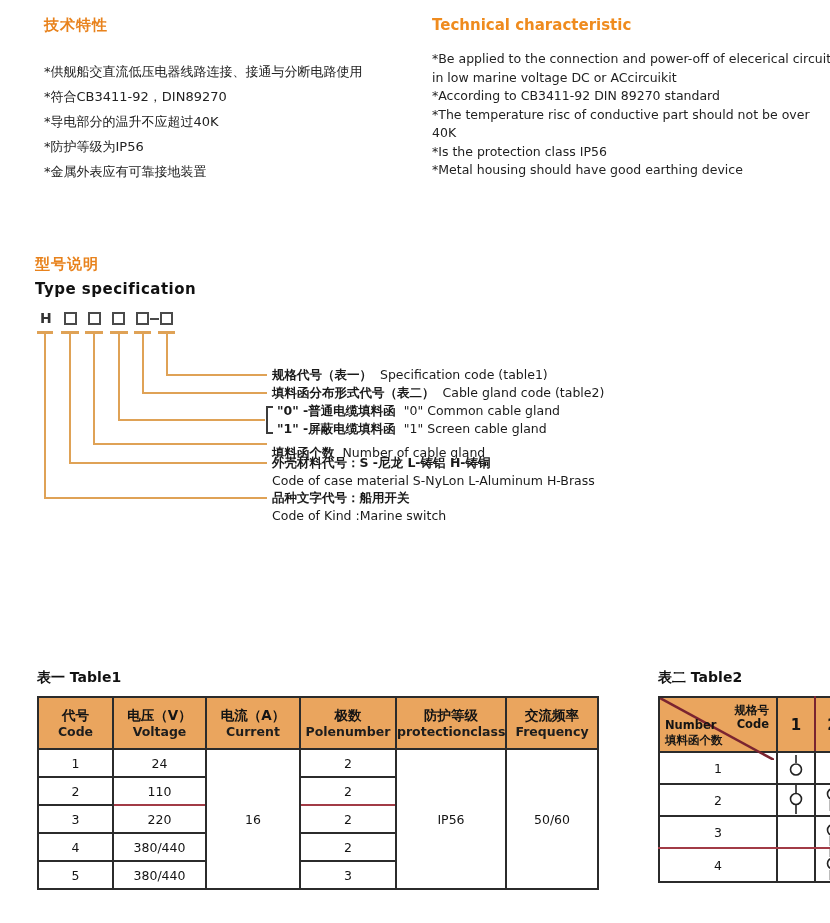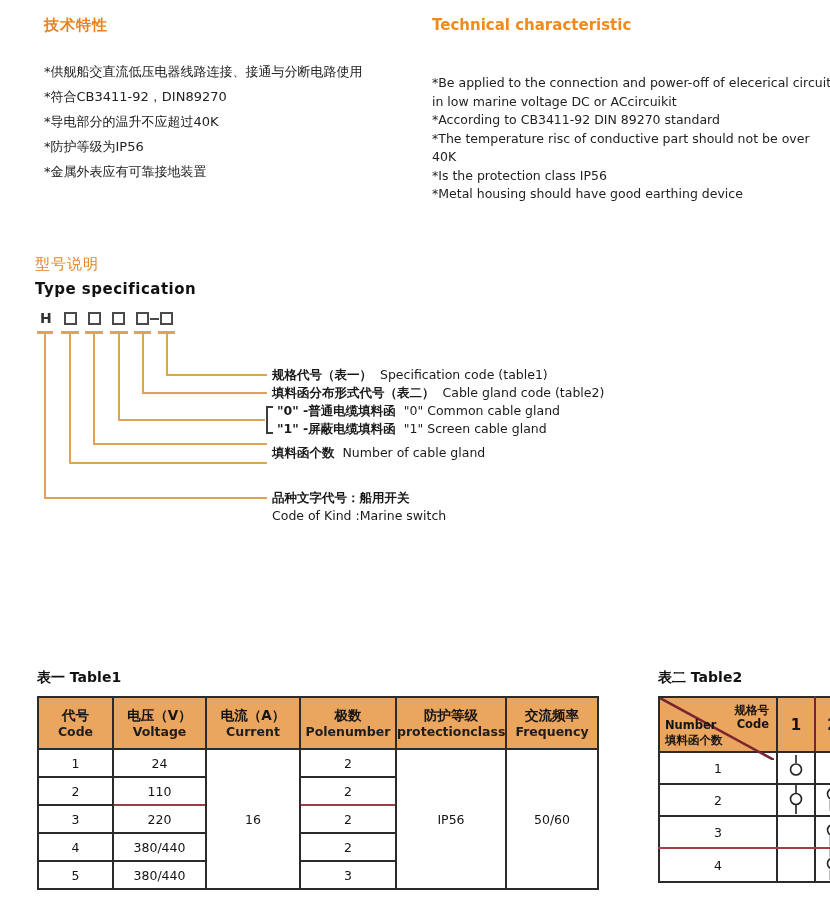--- a/index.html
+++ b/index.html
@@ -13,21 +13,21 @@
 
   
   .sec-title { font-size:15px; font-weight:bold; color:#e8821c; letter-spacing:1px; }
   .sec-title-en { font-size:15px; font-weight:bold; color:#ef8b1e; }
 
   
   .zh-bullets div { font-size:13px; line-height:25px; color:#222; white-space:nowrap; }
   .en-lines div { font-size:12.5px; line-height:18.5px; color:#222; white-space:nowrap; }
 
   
-  .ts-title-zh { font-size:15px; font-weight:normal; color:#e8821c; letter-spacing:1px; }
+  .ts-title-zh { font-size:15px; font-weight:bold; color:#e8821c; letter-spacing:1px; }
   .ts-title-en { font-size:15px; color:#111; font-weight:bold; letter-spacing:0.5px; }
   .model-letter { font-size:14px; font-weight:bold; color:#333; }
   .model-box { width:13px; height:13px; border:2px solid #4a4a4a; background:#fff; }
   .model-hyphen { width:9px; height:2px; background:#4a4a4a; }
   .tick { height:3px; background:#dfa256; }
   .vline { width:2px; background:#dfa256; }
   .hline { height:2px; background:#dfa256; }
   .diag-label { font-size:12.5px; color:#1a1a1a; white-space:nowrap; line-height:15px; }
   .diag-label .zh { font-weight:bold; margin-right:8px; }
   .bracket { width:7px; border-left:2px solid #3c3c3c; border-top:2px solid #3c3c3c; border-bottom:2px solid #3c3c3c; }
@@ -59,21 +59,21 @@
     <div>*供舰船交直流低压电器线路连接、接通与分断电路使用</div>
     <div>*符合CB3411-92，DIN89270</div>
     <div>*导电部分的温升不应超过40K</div>
     <div>*防护等级为IP56</div>
     <div>*金属外表应有可靠接地装置</div>
   </div>
 </div>
 
 <div class="abs" style="left:432px; top:16px;">
   <div class="sec-title-en">Technical characteristic</div>
-  <div class="en-lines" style="margin-top:40px;">
+  <div class="en-lines" style="margin-top:16px;">
     <div>*Be applied to the connection and power-off of elecerical circuit</div>
     <div>in low marine voltage DC or ACcircuikit</div>
     <div>*According to CB3411-92  DIN 89270 standard</div>
     <div>*The temperature risc of conductive part should not be over</div>
     <div>40K</div>
     <div>*Is the protection class IP56</div>
     <div>*Metal housing should have good earthing device</div>
   </div>
 </div>
 
@@ -119,20 +119,24 @@
   </div>
   <div class="abs bracket" style="left:266px; top:406px; height:28px;"></div>
   <div class="abs diag-label" style="left:277px; top:403px;">
     <span class="zh">"0" -普通电缆填料函</span><span>"0" Common cable gland</span>
   </div>
   <div class="abs diag-label" style="left:277px; top:421px;">
     <span class="zh">"1" -屏蔽电缆填料函</span><span>"1" Screen cable gland</span>
   </div>
   <div class="abs diag-label" style="left:272px; top:445px;">
     <span class="zh">填料函个数</span><span>Number of cable gland</span>
+  </div>
+  <div class="abs diag-label" style="left:272px; top:455px;">
+    <div class="zh">外壳材料代号：S -尼龙 L-铸铝 H-铸铜</div>
+    <div style="margin-top:3px;">Code of case material S-NyLon L-Aluminum H-Brass</div>
   </div>
   <div class="abs diag-label" style="left:272px; top:490px;">
     <div class="zh">品种文字代号：船用开关</div>
     <div style="margin-top:3px;">Code  of  Kind :Marine switch</div>
   </div>
 </div>
 
 <div class="abs" style="left:37px; top:669px;">
   <div class="tbl-title">表一  Table1</div>
   <table style="width:562px; margin-top:9px;">

